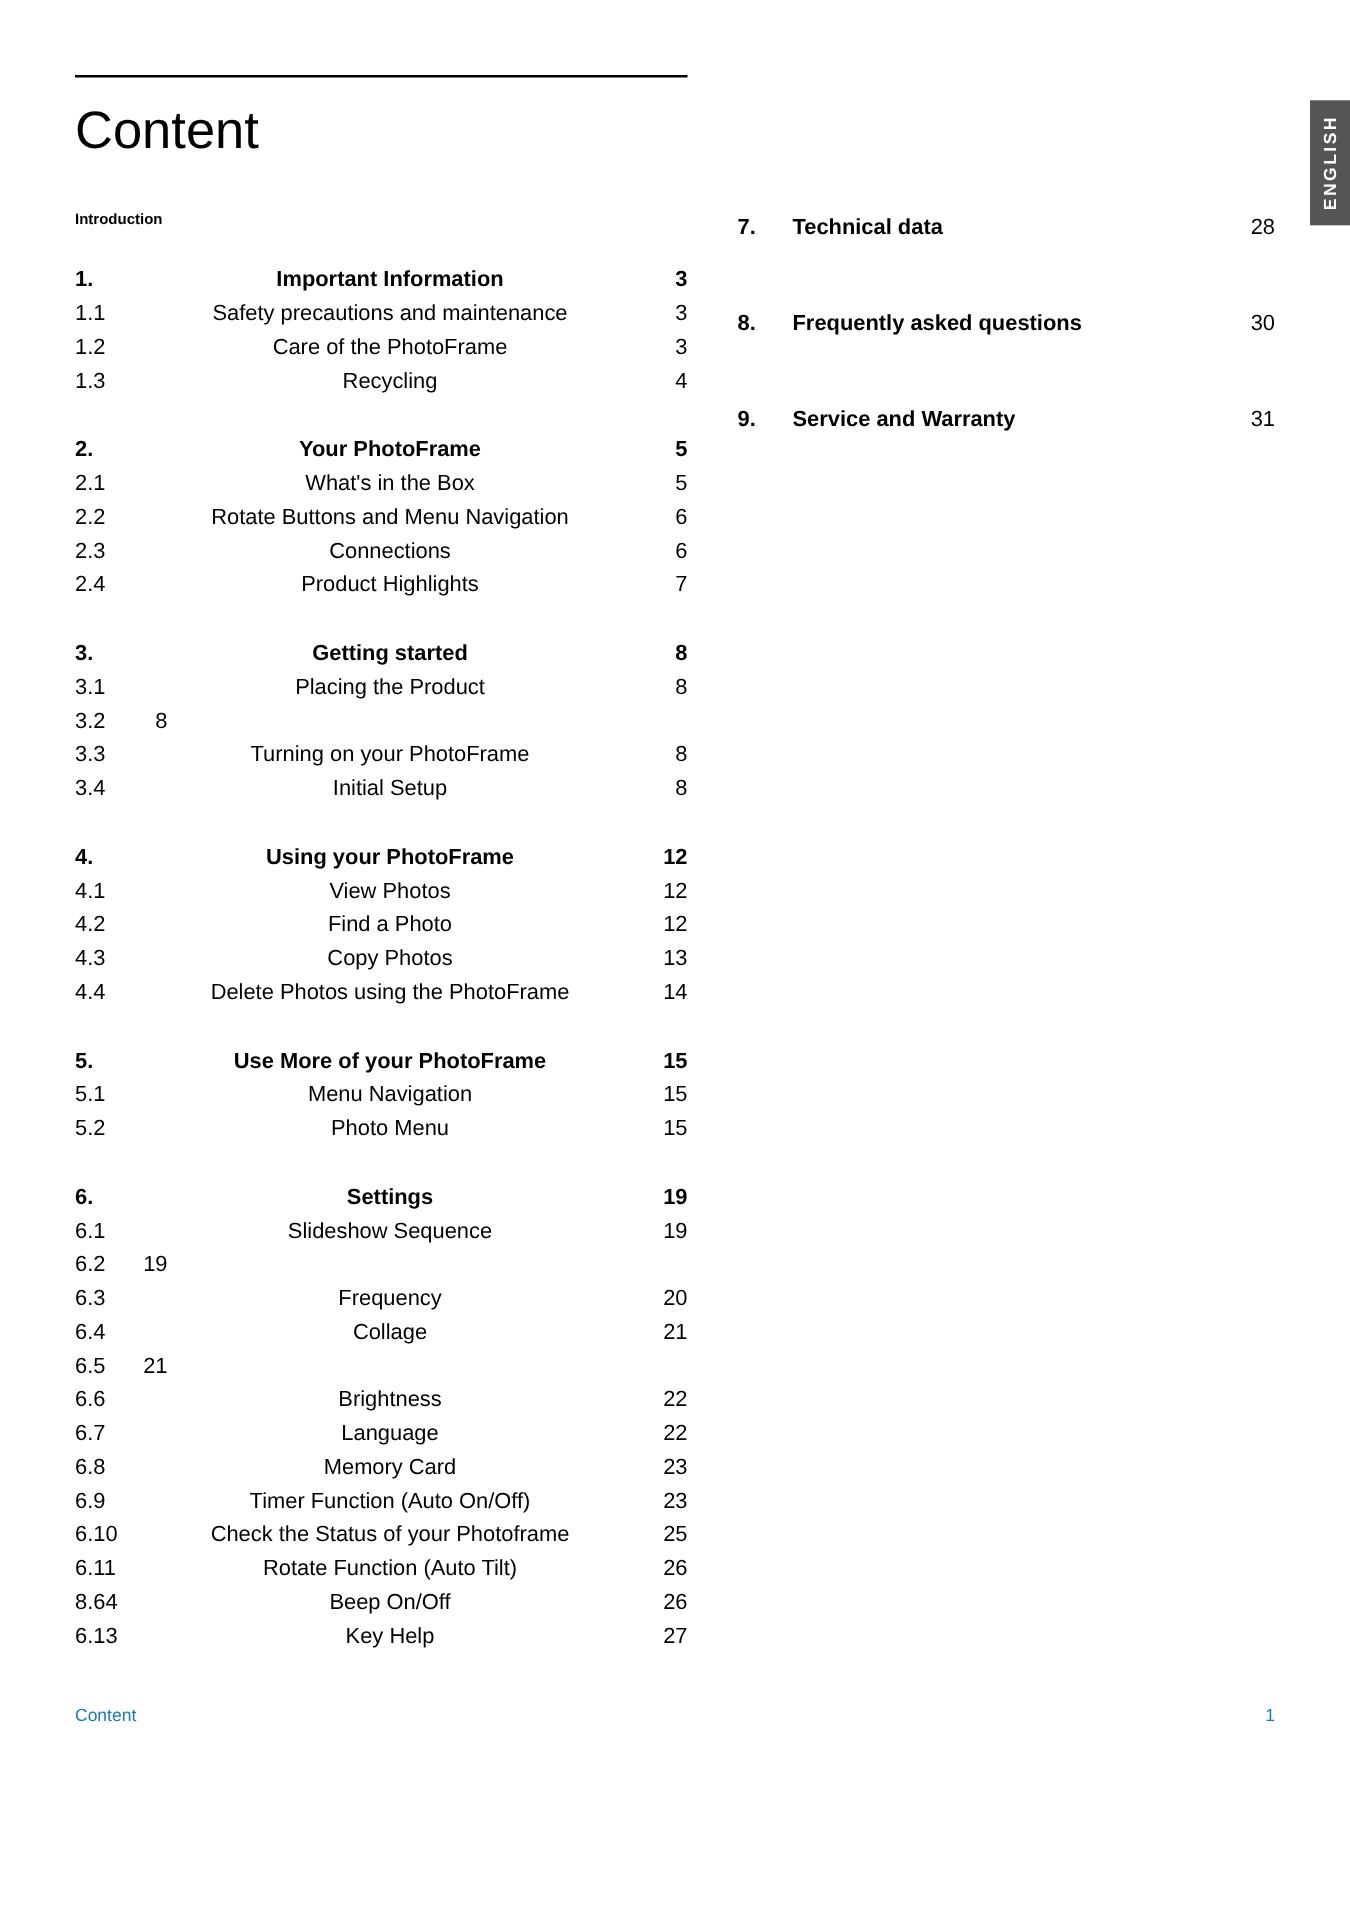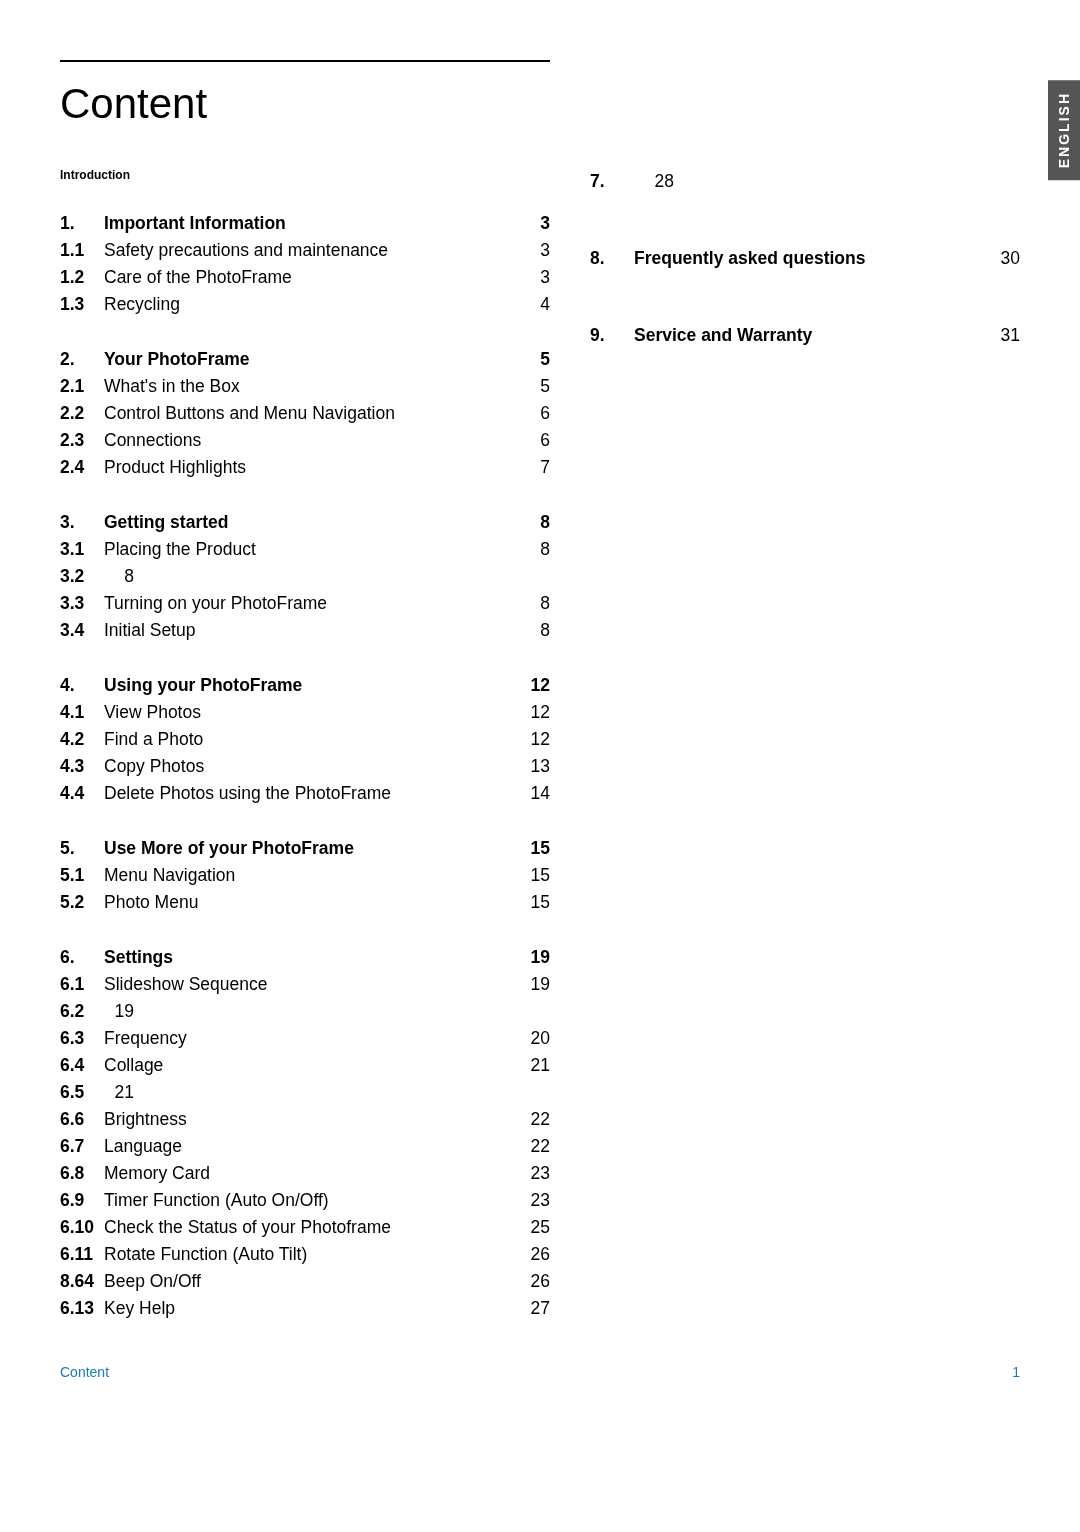--- a/index.html
+++ b/index.html
@@ -58,29 +58,30 @@
 
     .toc-row {
       display: flex;
       align-items: baseline;
       padding: 3px 0;
       font-size: 17.5px;
     }
 
     .toc-row .num {
       min-width: 44px;
-      font-weight: bold;
+      font-weight: normal;
     }
 
     .toc-row .num.bold {
       font-weight: bold;
     }
 
     .toc-row .title {
       flex: 1;
+      text-align: center;
     }
 
     .toc-row .title.bold {
       font-weight: bold;
     }
 
     .toc-row .page-num {
       min-width: 30px;
       text-align: right;
       font-size: 17.5px;
@@ -190,21 +191,21 @@
           <span class="title bold">Your PhotoFrame</span>
           <span class="page-num bold">5</span>
         </div>
         <div class="toc-row">
           <span class="num">2.1</span>
           <span class="title">What's in the Box</span>
           <span class="page-num">5</span>
         </div>
         <div class="toc-row">
           <span class="num">2.2</span>
-          <span class="title">Control Buttons and Menu Navigation</span>
+          <span class="title">Rotate Buttons and Menu Navigation</span>
           <span class="page-num">6</span>
         </div>
         <div class="toc-row">
           <span class="num">2.3</span>
           <span class="title">Connections</span>
           <span class="page-num">6</span>
         </div>
         <div class="toc-row">
           <span class="num">2.4</span>
           <span class="title">Product Highlights</span>
@@ -356,20 +357,21 @@
         </div>
       </div>
 
     </div>
 
     <div class="col-right">
 
       <div class="right-section" style="margin-bottom: 50px; padding-top: 0;">
         <div class="right-row">
           <span class="num">7.</span>
+          <span class="title">Technical data</span>
           <span class="page-num">28</span>
         </div>
       </div>
 
       <div class="right-section" style="margin-bottom: 50px;">
         <div class="right-row">
           <span class="num">8.</span>
           <span class="title">Frequently asked questions</span>
           <span class="page-num">30</span>
         </div>

